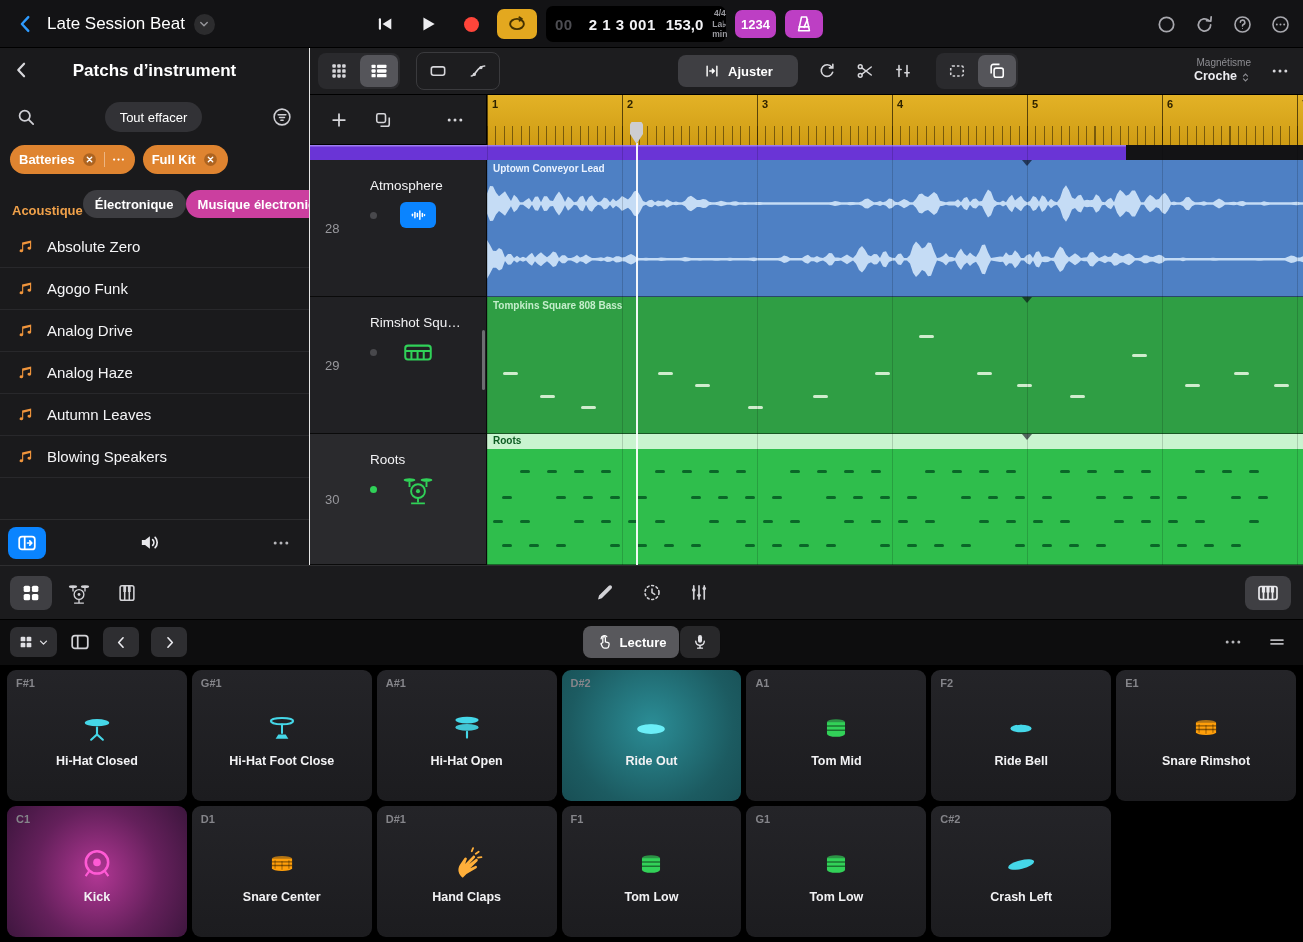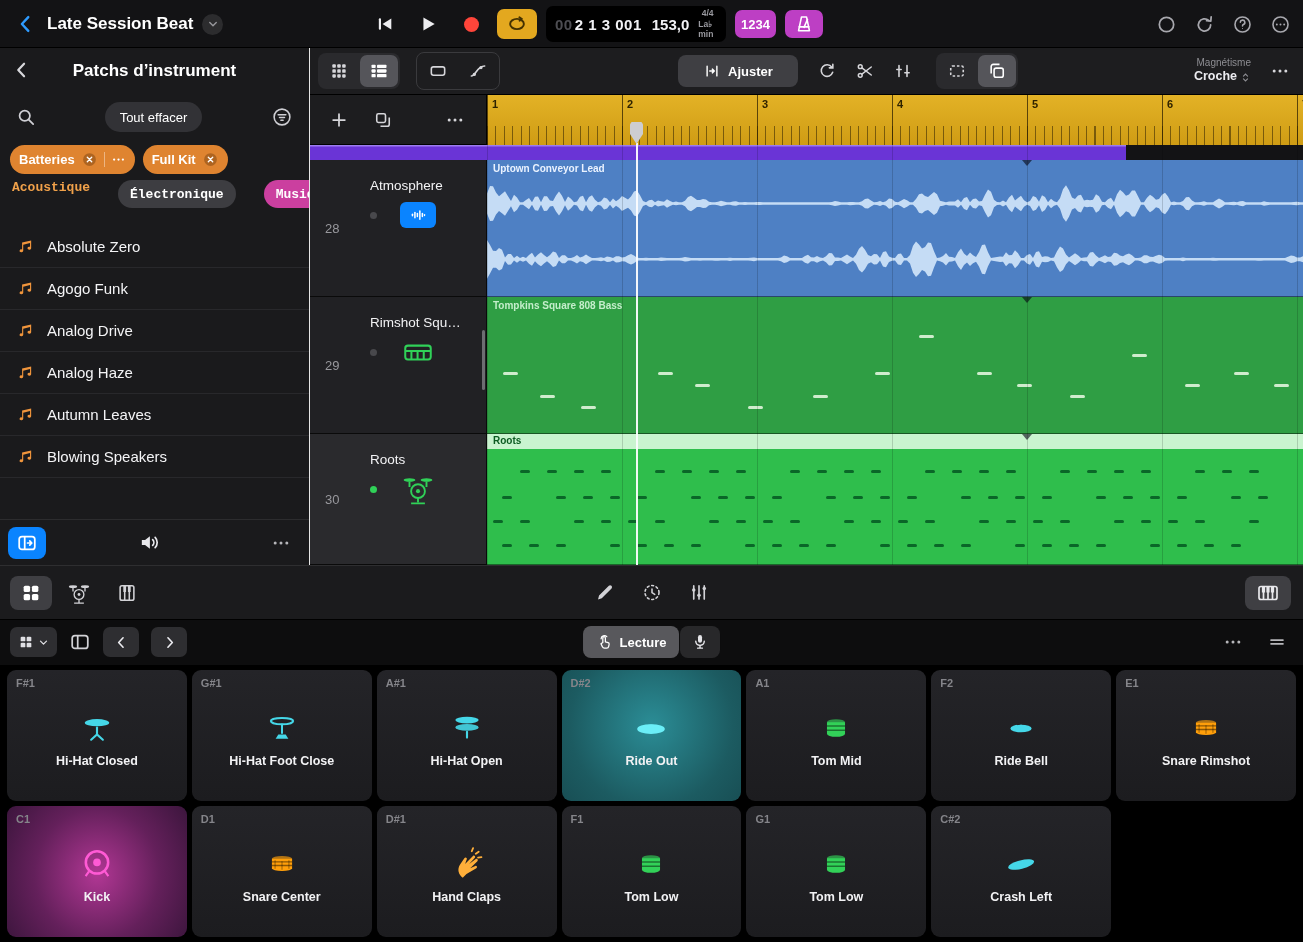--- a/index.html
+++ b/index.html
@@ -7,48 +7,48 @@
   button{background:none;border:none;padding:0;margin:0;color:inherit;font:inherit;}
   .app{position:relative;width:1303px;height:942px;background:#000;overflow:hidden;
        font-family:"Liberation Sans",sans-serif;color:#fff;}
   .ic{display:block;width:20px;height:20px;}
   .ic svg{width:100%;height:100%;display:block;}
 
   
   .topbar{position:absolute;left:0;top:0;width:1303px;height:48px;background:#131315;border-bottom:1px solid #000;}
   .tb-left{position:absolute;left:14px;top:0;height:48px;display:flex;align-items:center;gap:9px;}
   .back-ic{color:#2e9bff;}
-  .proj-title{font-size:17px;font-weight:700;color:#fff;}
+  .proj-title{font-size:17px;font-weight:400;color:#fff;}
   .disc-btn{width:21px;height:21px;border-radius:50%;background:#2c2c2e;color:#98989d;display:flex;align-items:center;justify-content:center;}
   .tb-center{position:absolute;left:368px;top:0;height:48px;display:flex;align-items:center;gap:9px;}
   .tp-btn{width:34px;height:34px;display:flex;align-items:center;justify-content:center;color:#ededf0;}
   .rec-dot{width:15px;height:15px;border-radius:50%;background:#ff453a;display:block;}
   .cycle-btn{width:40px;height:30px;border-radius:7px;background:#e3a81f;color:#453200;display:flex;align-items:center;justify-content:center;}
   .lcd{width:180px;height:36px;border-radius:7px;background:#000;display:flex;align-items:center;padding:0 9px;}
   .lcd-dim{color:#4d4d52;font-weight:700;font-size:15px;letter-spacing:.5px;}
-  .lcd-pos{color:#f2f2f5;font-weight:700;font-size:15px;letter-spacing:.5px;margin-left:2px;white-space:pre;}
+  .lcd-pos{color:#f2f2f5;font-weight:700;font-size:15px;letter-spacing:.5px;margin-left:16px;white-space:pre;}
   .lcd-tempo{color:#f2f2f5;font-weight:700;font-size:15px;margin-left:10px;}
   .lcd-sig{display:flex;flex-direction:column;align-items:center;margin-left:9px;font-size:8.5px;line-height:1.25;color:#9a9aa0;font-weight:700;}
   .mg-btn{min-width:38px;height:28px;border-radius:7px;background:#bd3fc4;color:#fff;font-weight:700;font-size:13px;
           display:flex;align-items:center;justify-content:center;padding:0 6px;}
   .tb-right{position:absolute;right:12px;top:0;height:48px;display:flex;align-items:center;gap:17px;color:#a8a8ae;}
 
   
   .sidebar{position:absolute;left:0;top:48px;width:310px;height:517px;background:#1a1a1c;border-right:1px solid #e5e5e5;overflow:hidden;}
   .sb-header{position:relative;height:46px;}
   .sb-back{position:absolute;left:12px;top:12px;color:#d8d8dc;}
   .sb-title{position:absolute;left:0;right:0;top:13px;text-align:center;font-size:17px;font-weight:700;}
   .sb-search{position:relative;height:46px;display:flex;align-items:center;padding:0 16px;}
   .sb-search .srch{color:#cfcfd4;}
   .clear-pill{margin:0 auto;background:#323236;border-radius:15px;height:30px;padding:0 15px;font-size:13px;color:#fff;display:flex;align-items:center;}
   .sb-search .filt{color:#cfcfd4;}
   .sb-tags{height:40px;display:flex;gap:8px;padding:5px 10px;}
   .tag{background:#df8430;height:29px;border-radius:15px;display:flex;align-items:center;gap:6px;padding:0 9px;font-size:13px;font-weight:600;color:#fff;}
   .tag-div{width:1px;height:15px;background:rgba(255,255,255,.4);}
-  .sb-cats{height:38px;display:flex;align-items:flex-start;gap:28px;padding:0 12px;white-space:nowrap;overflow:hidden;font-family:Liberation Mono, monospace;}
+  .sb-cats{height:38px;display:flex;align-items:flex-end;gap:0;padding:0 12px;white-space:nowrap;overflow:hidden;}
   .cat-text{color:#f0a14a;font-size:13px;font-weight:600;flex:none;}
   .cat-pill{border-radius:14px;height:28px;display:flex;align-items:center;padding:0 12px;font-size:13px;font-weight:600;color:#fff;flex:none;}
   .cat-grey{background:#3d3d41;}
   .cat-pink{background:#cb3f9f;}
   .sb-list{position:absolute;left:0;right:0;top:178px;height:294px;overflow:hidden;}
   .p-row{height:42px;display:flex;align-items:center;gap:13px;padding:0 17px;border-bottom:1px solid #28282b;}
   .p-ic{color:#f0953c;width:17px;height:17px;}
   .p-name{font-size:15px;color:#f4f4f6;}
   .sb-footer{position:absolute;left:0;right:0;top:471px;height:46px;border-top:1px solid #2c2c2e;background:#1a1a1c;}
   .blue-btn{position:absolute;left:8px;top:7px;width:38px;height:32px;border-radius:8px;background:#0a84ff;display:flex;align-items:center;justify-content:center;color:#fff;}

